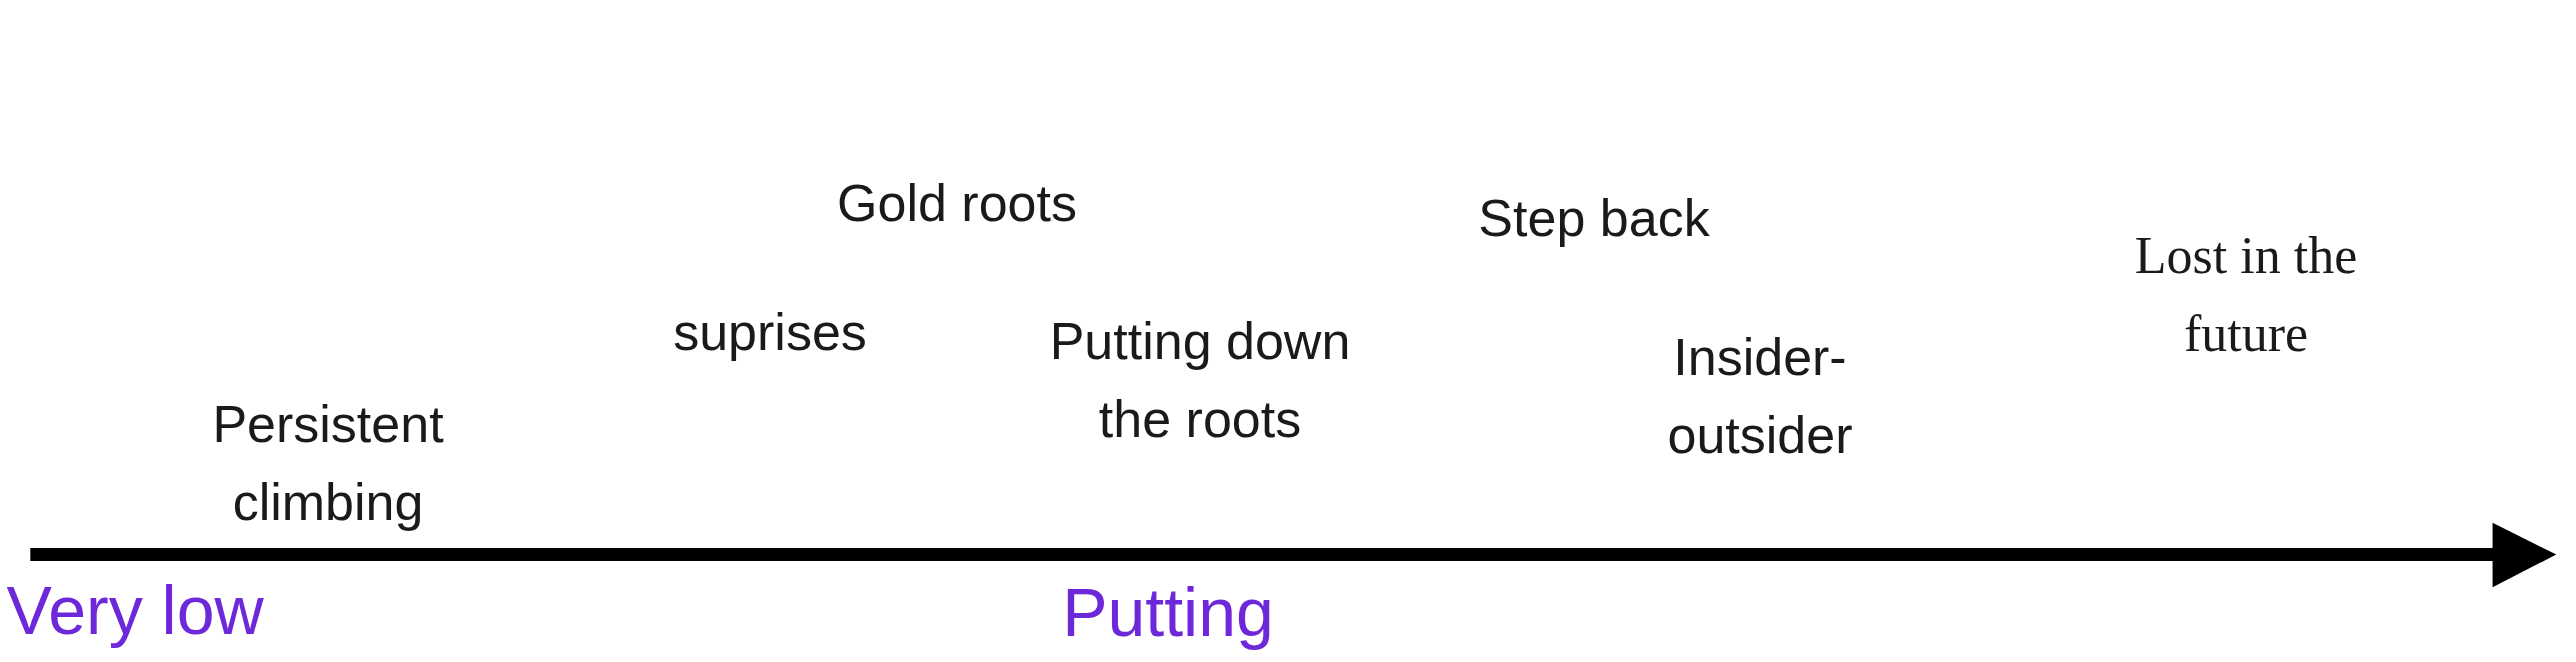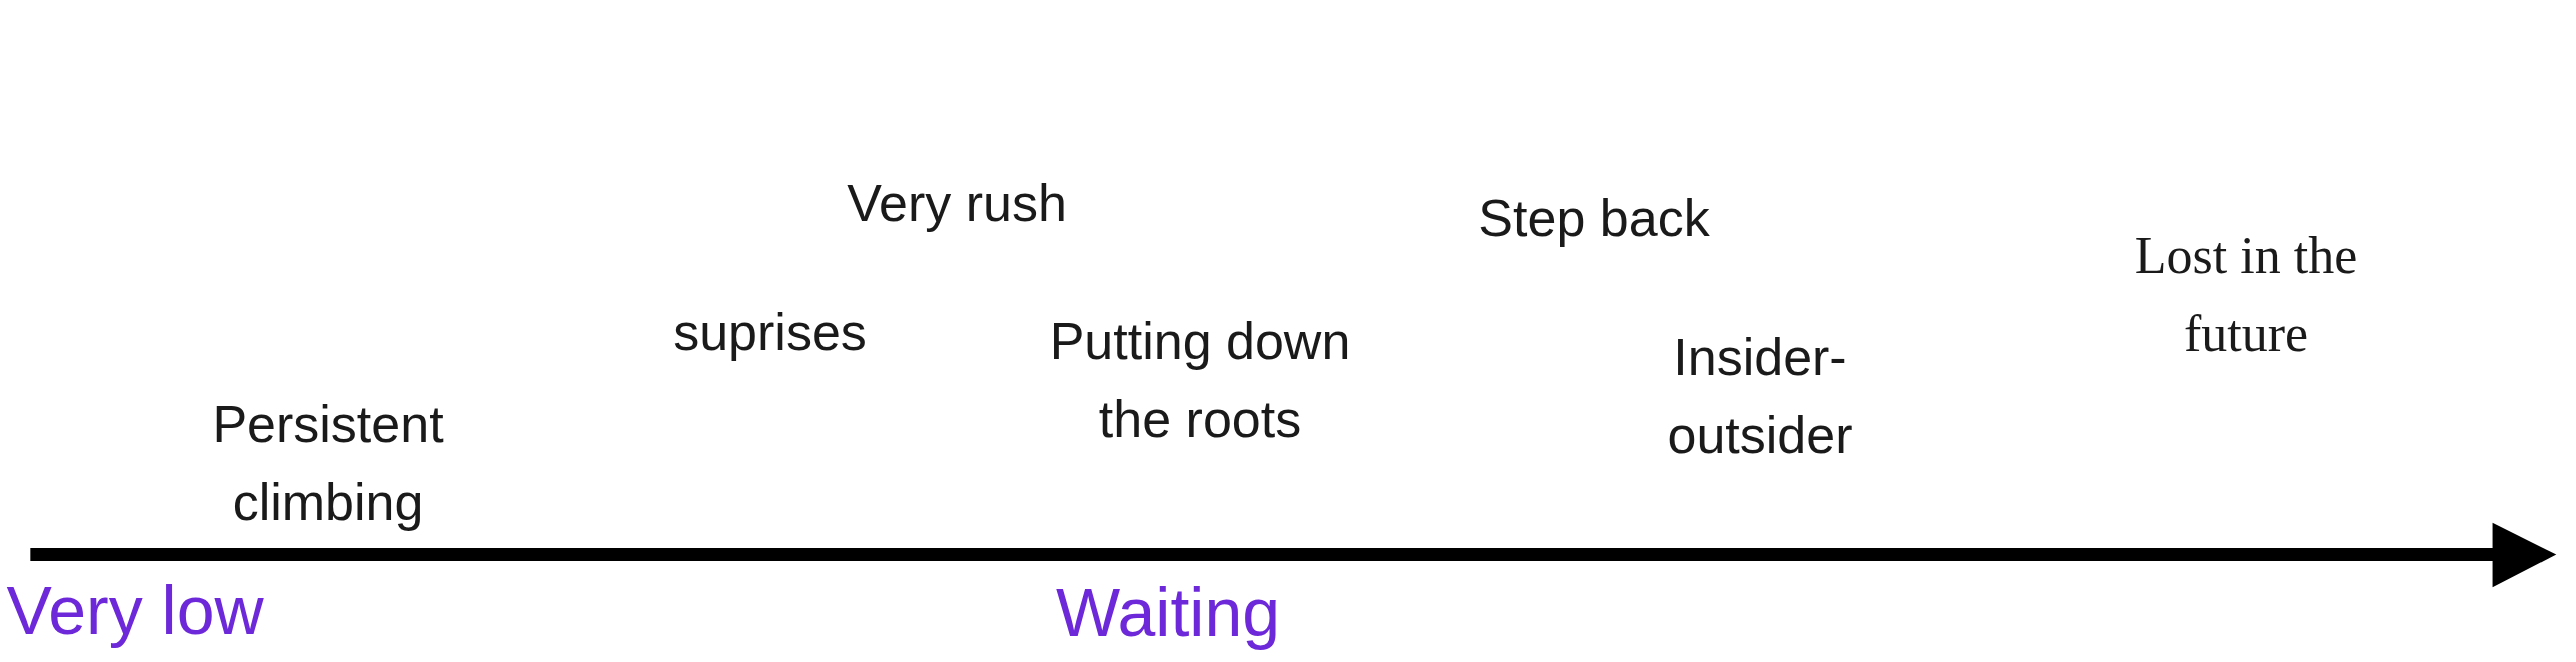--- a/index.html
+++ b/index.html
@@ -63,21 +63,21 @@
   <div class="note pos-persistent">
     <span>Persistent</span>
     <span>climbing</span>
   </div>
 
   <div class="note pos-nosuprises">
     <span>suprises</span>
   </div>
 
   <div class="note pos-goldrush">
-    <span>Very rush</span>
+    <span>Gold roots</span>
   </div>
 
 
   <div class="note pos-putting">
     <span>Putting down</span>
     <span>the roots</span>
   </div>
 
   <div class="note pos-stepback">
     <span>Step back</span>
@@ -92,16 +92,16 @@
     <span>Lost in the</span>
     <span>future</span>
   </div>
 
   <svg class="axis-svg" viewBox="0 0 3144 120" aria-hidden="true">
     <line x1="32" y1="57" x2="3060" y2="57" stroke="#000000" stroke-width="16"></line>
     <polygon points="3047,18 3125,57 3047,97" fill="#000000"></polygon>
   </svg>
 
   <div class="axis-label axis-low">Very low</div>
-  <div class="axis-label axis-mid">Waiting</div>
+  <div class="axis-label axis-mid">Putting</div>
 
 </div>
 
 
 </body></html>

